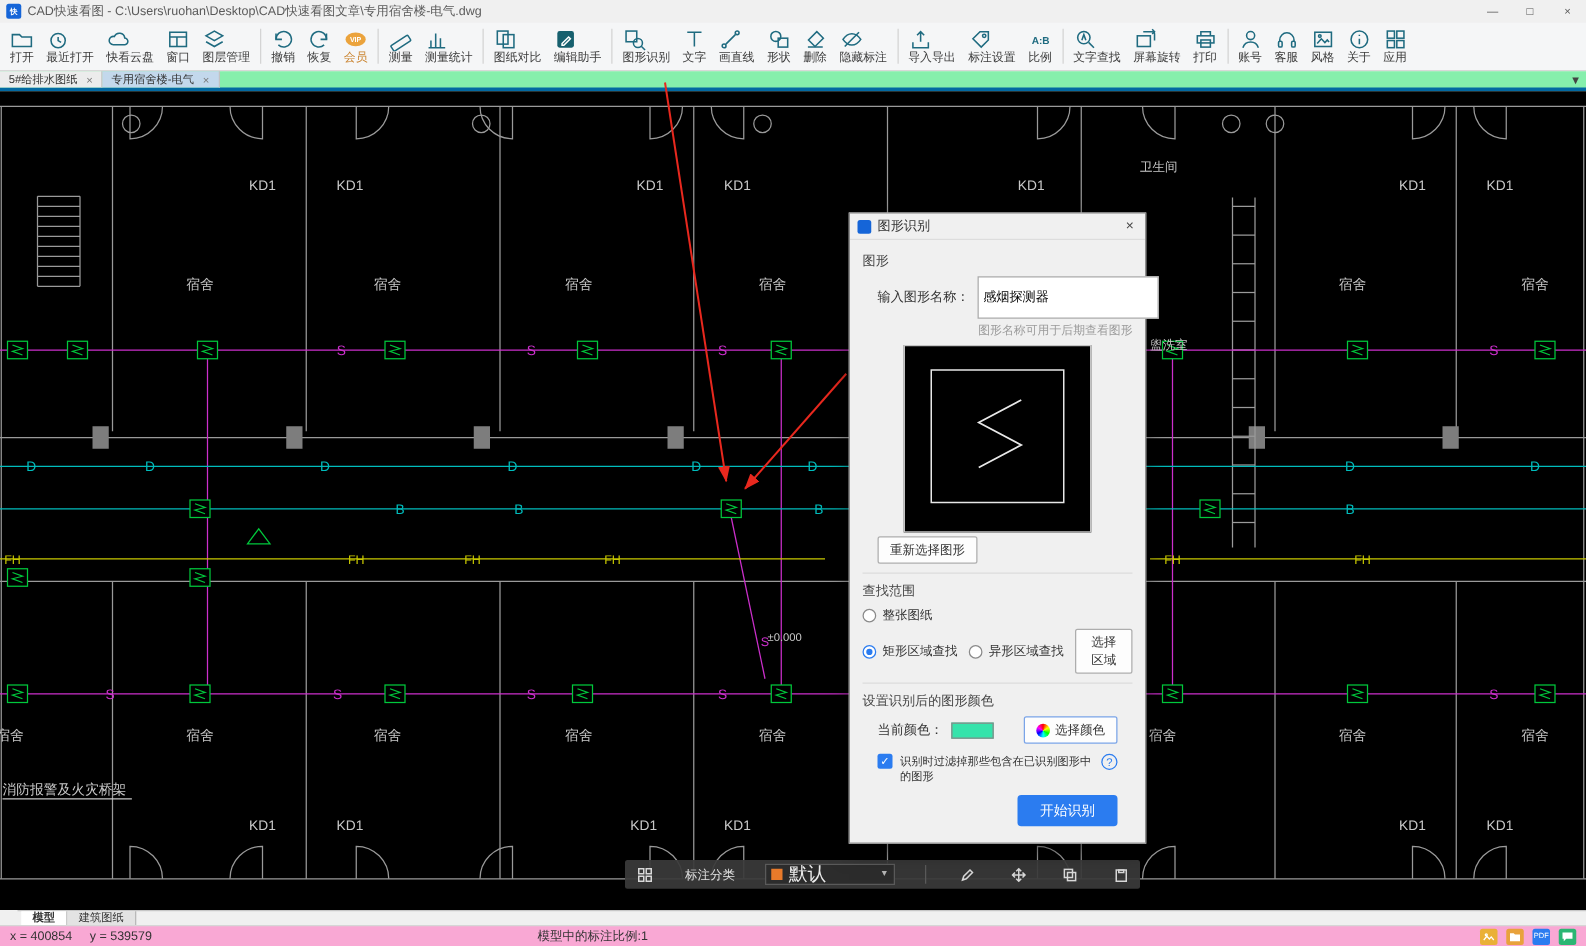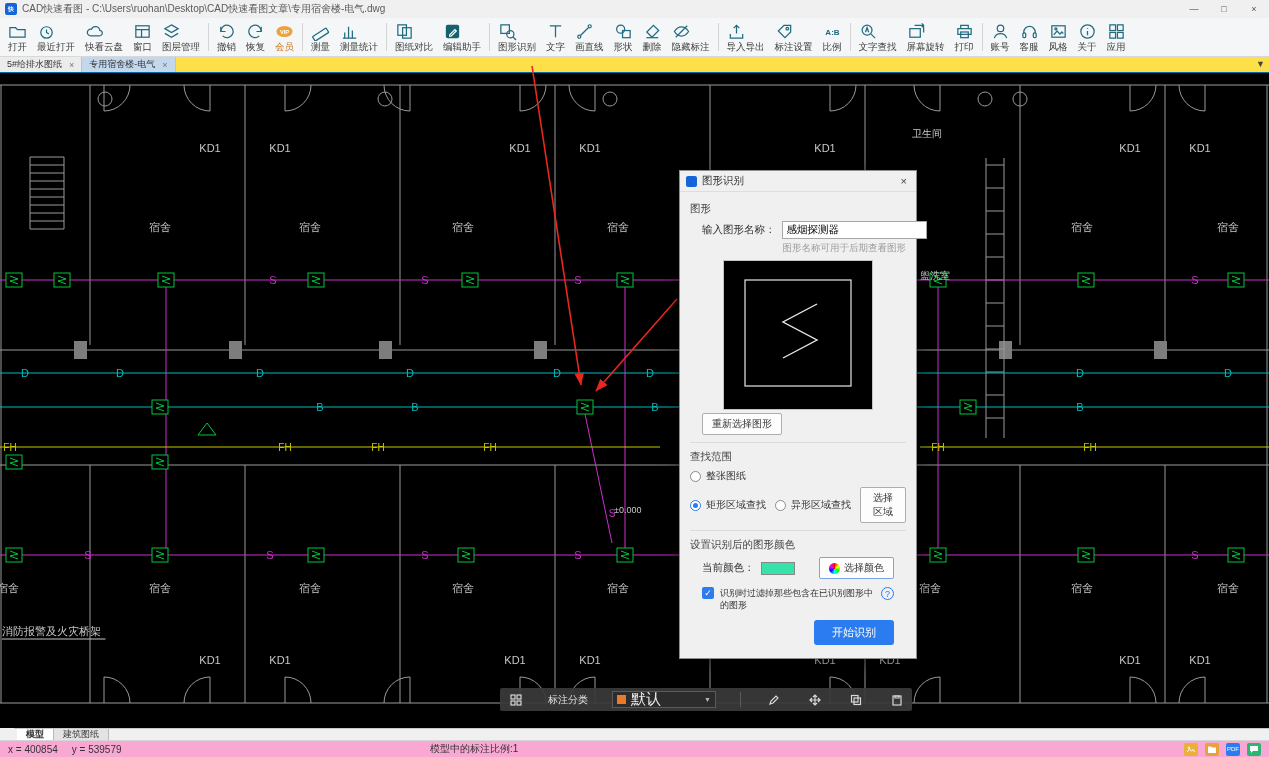--- a/index.html
+++ b/index.html
@@ -15,21 +15,21 @@
 
   
   .toolbar{height:39px;background:#f5f6f7;border-bottom:1px solid #d8d8d8;display:flex;align-items:center;padding:0 3px}
   .tb-item{display:flex;flex-direction:column;align-items:flex-start;justify-content:center;padding:1px 5px;height:38px;cursor:pointer}
   .tb-ic{height:19px;display:flex;align-items:center;justify-content:center}
   .tb-label{font-size:9.5px;color:#3c3c3c;white-space:nowrap;line-height:11px}
   .tb-item.vip .tb-label{color:#c9812b}
   .tb-div{width:1px;height:28px;background:#d4d4d4;margin:0 3px}
 
   
-  .tabbar{height:16px;background:#fde047;display:flex;align-items:stretch;position:relative;border-bottom:1px solid #0369a1}
+  .tabbar{height:16px;background:#86efac;display:flex;align-items:stretch;position:relative;border-bottom:3px solid #0369a1}
   .tab{display:flex;align-items:center;gap:7px;padding:0 7px;font-size:9px;color:#333;background:#ececec;border-right:1px solid #c2c2c2;cursor:pointer}
   .tab.active{background:#c3d8ec}
   .tab-close{font-size:9px;color:#777;cursor:pointer}
   .tab-collapse{position:absolute;right:4px;top:2px;font-size:9px;color:#444;cursor:pointer}
 
   
   .canvas{position:absolute;top:73px;left:0;width:1269px;height:655px;background:#000;overflow:hidden}
   #drawing{position:absolute;left:0;top:0}
   #drawing text{font-family:"Liberation Sans",sans-serif}
 
@@ -51,21 +51,21 @@
   .dlg-title{height:21px;display:flex;align-items:center;padding:0 6px;border-bottom:1px solid #ddd;background:#f0f0f0}
   .dlg-ico{width:11px;height:11px;background:#1565d8;border-radius:2px;margin-right:5px}
   .dlg-title-text{font-size:10.5px;color:#333;flex:1}
   .dlg-close{font-size:11px;color:#444;cursor:pointer;padding:0 3px}
   .dlg-body{padding:6px 10px 10px}
   .sec-label{font-size:10.5px;color:#444;margin:4px 0 5px}
   .row{display:flex;align-items:center;gap:6px;margin:3px 12px}
   .row.right{justify-content:flex-start}
   .row.center{justify-content:flex-end;margin-top:9px}
   .lbl{font-size:10.5px;color:#333;white-space:nowrap}
-  .name-input{flex:1;height:18px;border:1px solid #a8a8a8;background:#fff;font-size:10.5px;padding:0 4px;font-family:"Liberation Sans",sans-serif}
+  .name-input{flex:1;height:18px;border:1px solid #a8a8a8;background:#fff;font-size:10.5px;padding:16px 4px;font-family:"Liberation Sans",sans-serif}
   .hint{font-size:9.5px;color:#9b9b9b;text-align:right;margin:2px 0 5px}
   .preview{width:150px;height:150px;background:#000;border:1px solid #c4c4c4;margin:0 auto}
   .btn{background:#fdfdfd;border:1px solid #adadad;border-radius:2px;font-size:10px;color:#333;padding:3px 9px;cursor:pointer;font-family:"Liberation Sans",sans-serif}
   .dlg-hr{border:none;border-top:1px solid #dcdcdc;margin:7px 0}
   .radio-row{display:flex;align-items:center;gap:5px;font-size:10px;color:#333;cursor:pointer;margin:4px 0;white-space:nowrap}
   .radio{width:11px;height:11px;border:1px solid #8a8a8a;border-radius:50%;background:#fff;display:inline-block;position:relative;flex:none}
   .radio.checked{border-color:#2b7cf0}
   .radio.checked::after{content:"";position:absolute;left:2px;top:2px;width:5px;height:5px;border-radius:50%;background:#2b7cf0}
   .opts-row{display:flex;align-items:center;gap:9px;margin:2px 0}
   .swatch{width:34px;height:13px;display:inline-block;border:1px solid #888}

